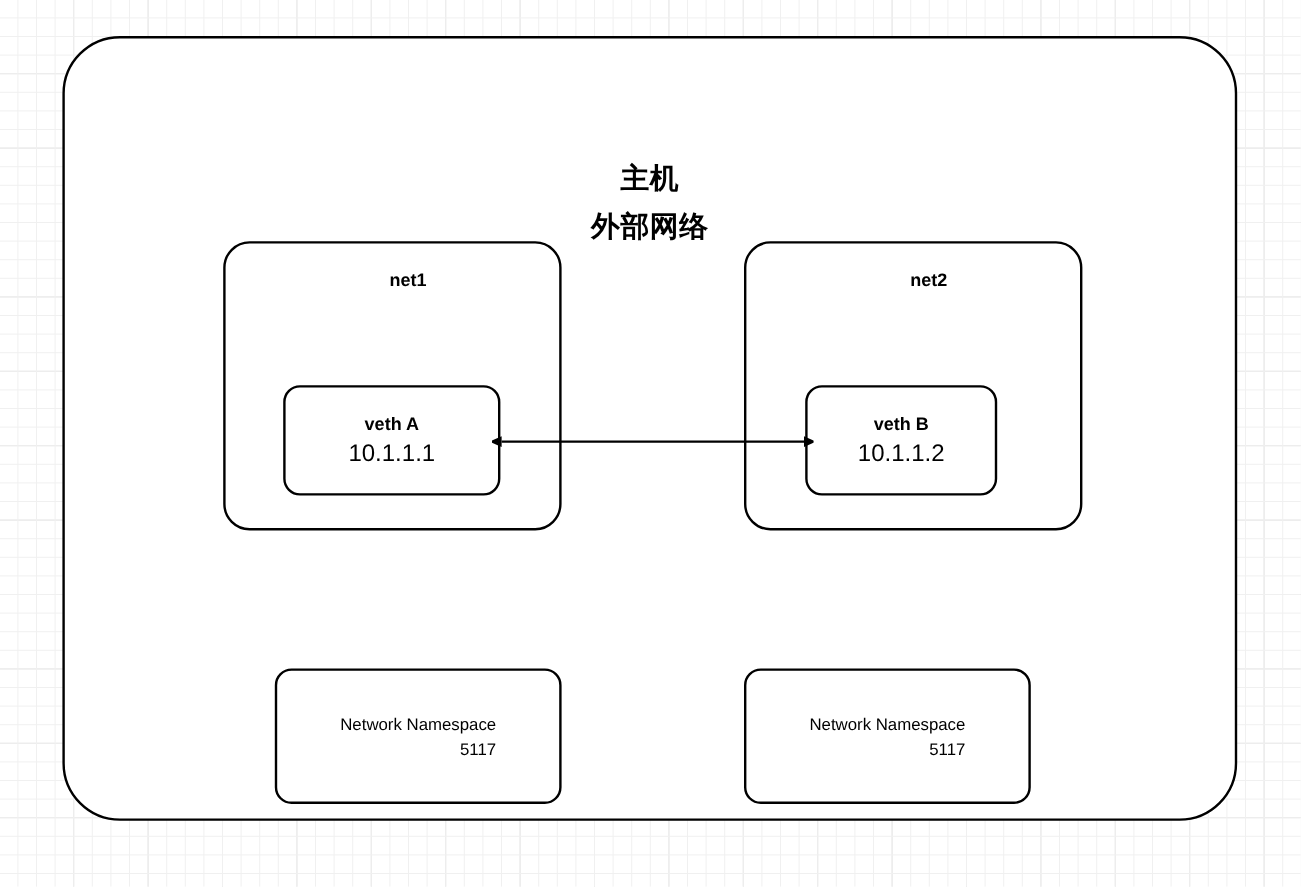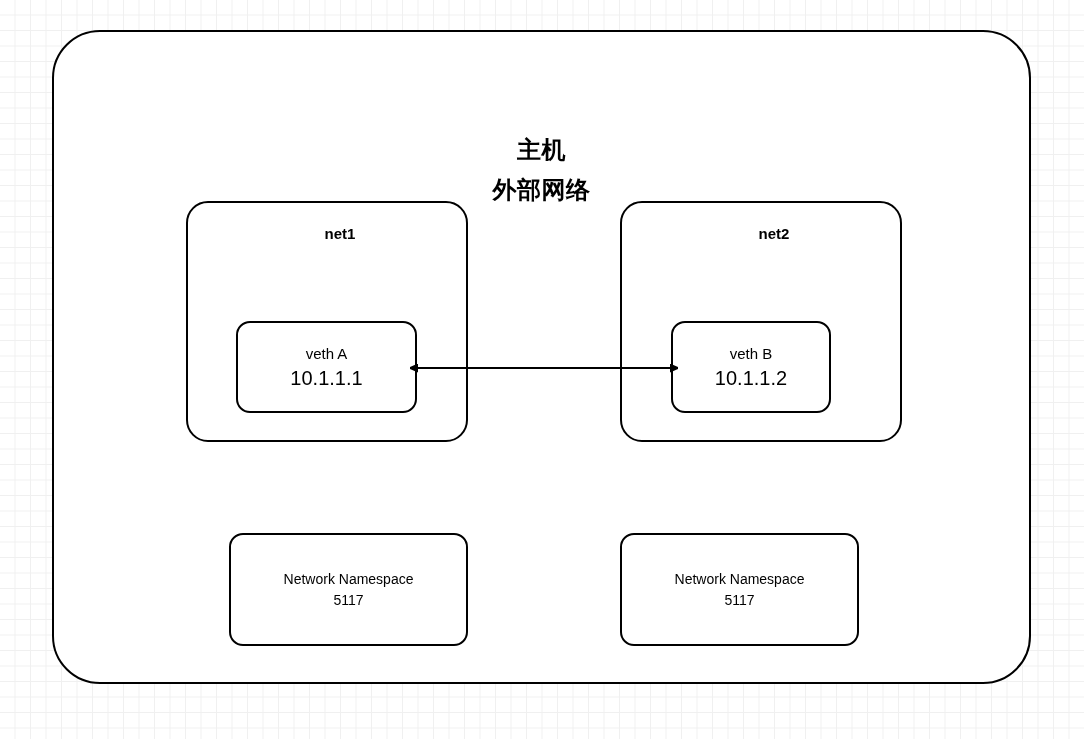--- a/index.html
+++ b/index.html
@@ -100,37 +100,38 @@
     height: 92px;
   }
   #veth-b-box {
     left: 671px;
     top: 321px;
     width: 160px;
     height: 92px;
   }
   .veth-name {
     font-size: 15px;
-    font-weight: normal;
+    font-weight: bold;
     line-height: 1;
     margin-bottom: 7px;
   }
   .veth-ip {
     font-size: 20px;
     font-weight: normal;
     line-height: 1;
   }
 
   
   .ns-box {
     border-radius: 14px;
     display: flex;
     align-items: center;
     justify-content: center;
-    text-align: center;
+    text-align: right;
+    margin-top: 24px;
   }
   #ns-left-box {
     left: 229px;
     top: 533px;
     width: 239px;
     height: 113px;
   }
   #ns-right-box {
     left: 620px;
     top: 533px;

